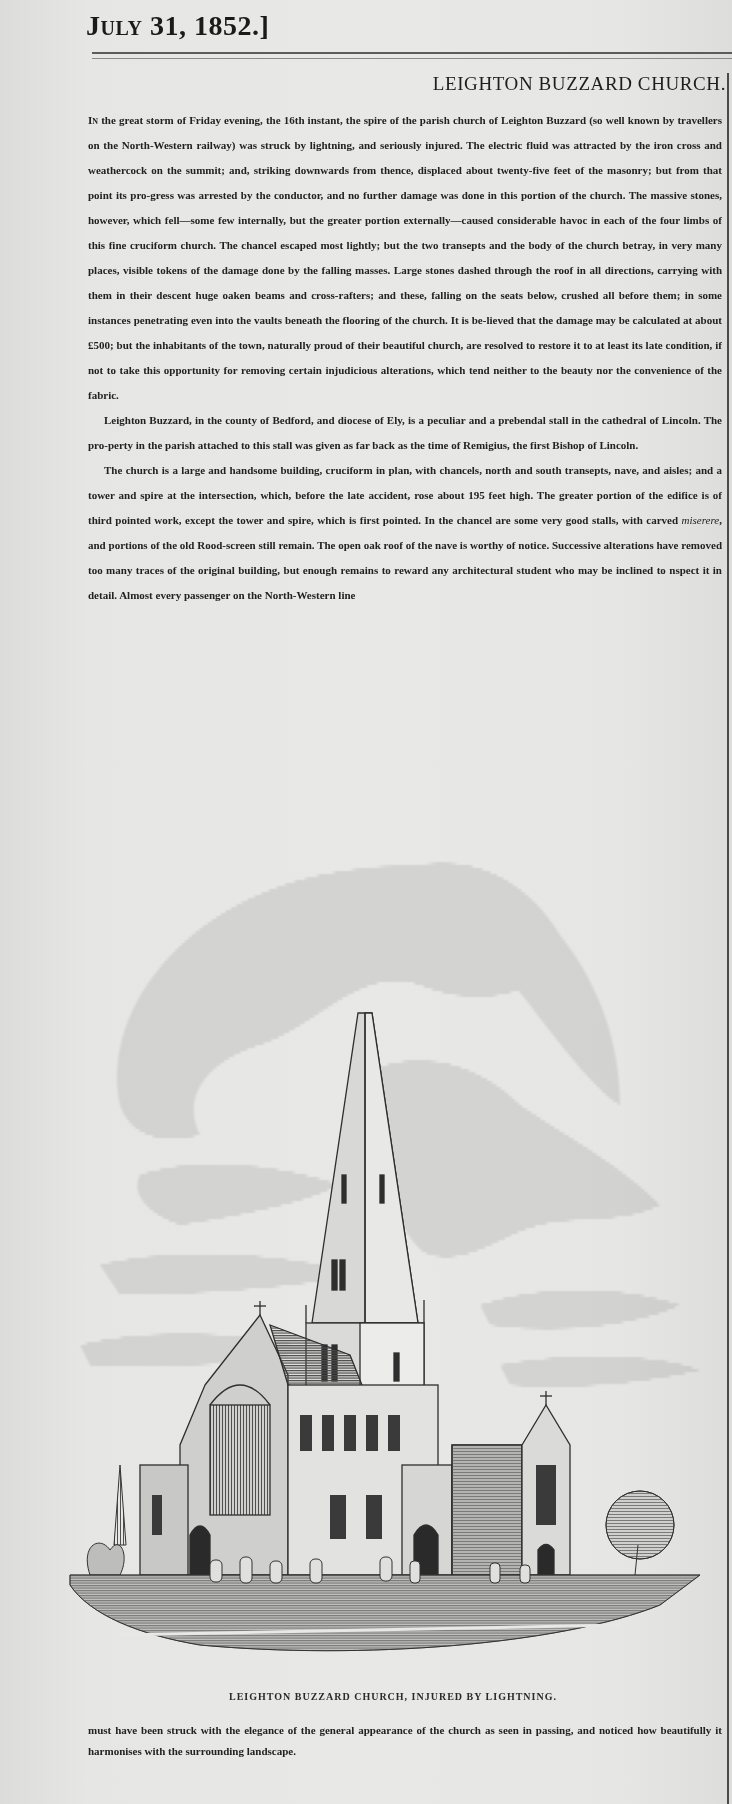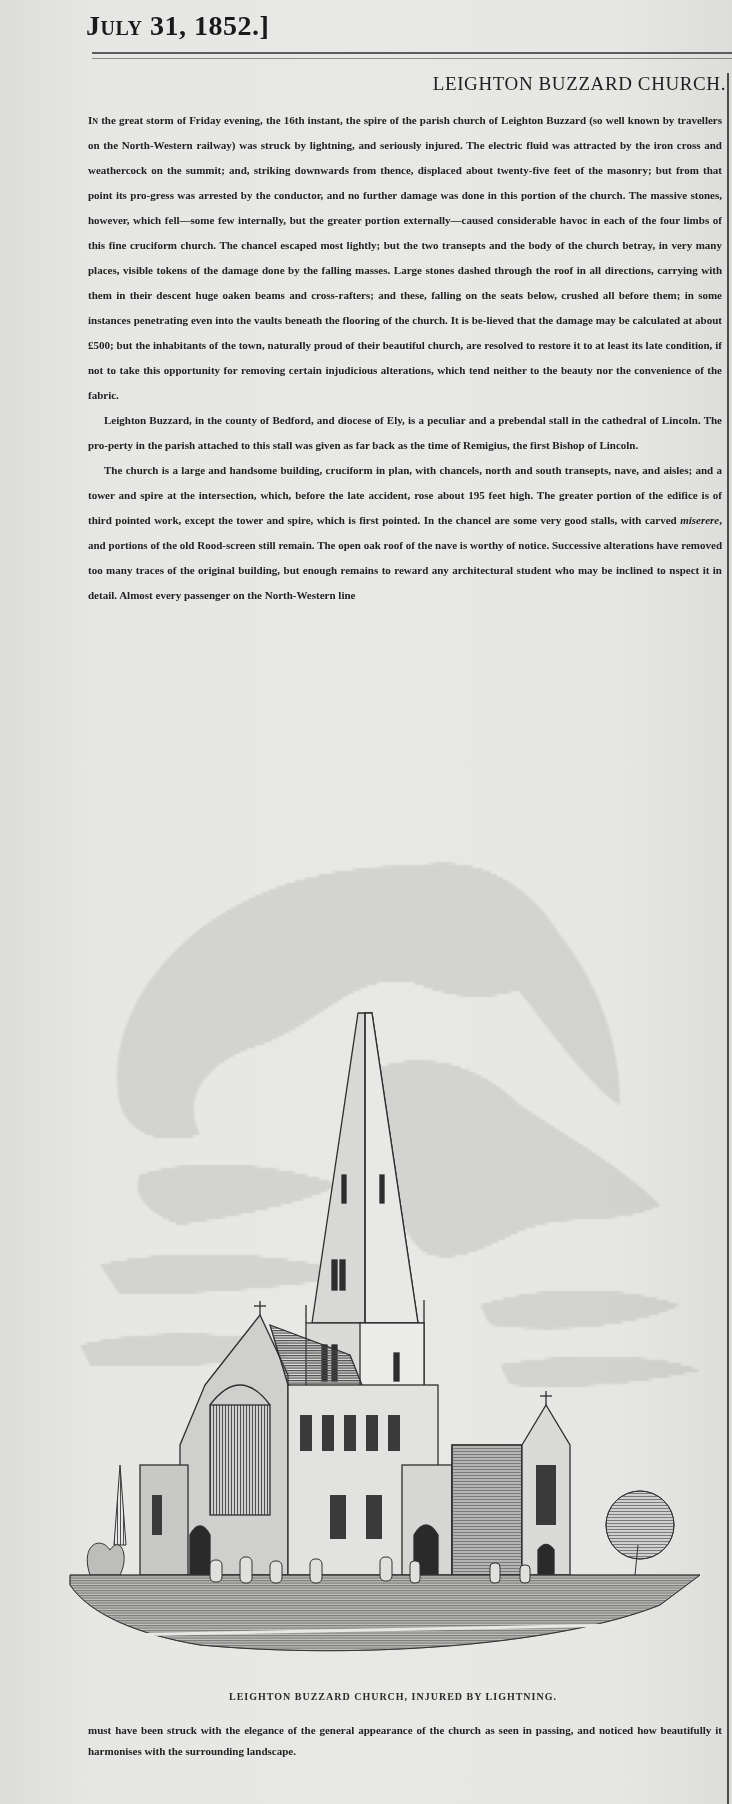--- a/index.html
+++ b/index.html
@@ -36,21 +36,21 @@
     text-align: right; font-size: 19px; letter-spacing: 0.6px; color: #1e1e1e;
   }
   .body-text {
     position: absolute; left: 88px; width: 634px; top: 108px;
     font-size: 11px; line-height: 25px; text-align: justify;
     font-weight: bold; color: #222;
   }
   .body-text p { margin: 0; text-indent: 0; }
   .body-text p.indent { text-indent: 16px; }
   .body-text .sc { font-variant: small-caps; }
-  .body-text em { font-weight: bold; font-style: italic; }
+  .body-text em { font-weight: normal; font-style: italic; }
   .engraving {
     position: absolute; left: 60px; top: 845px; width: 666px; height: 820px;
   }
   .caption {
     position: absolute; left: 60px; width: 666px; top: 1691px;
     text-align: center; font-size: 10px; letter-spacing: 1px; color: #2a2a2a;
     font-weight: bold;
   }
   .body-text2 {
     position: absolute; left: 88px; width: 634px; top: 1720px;

